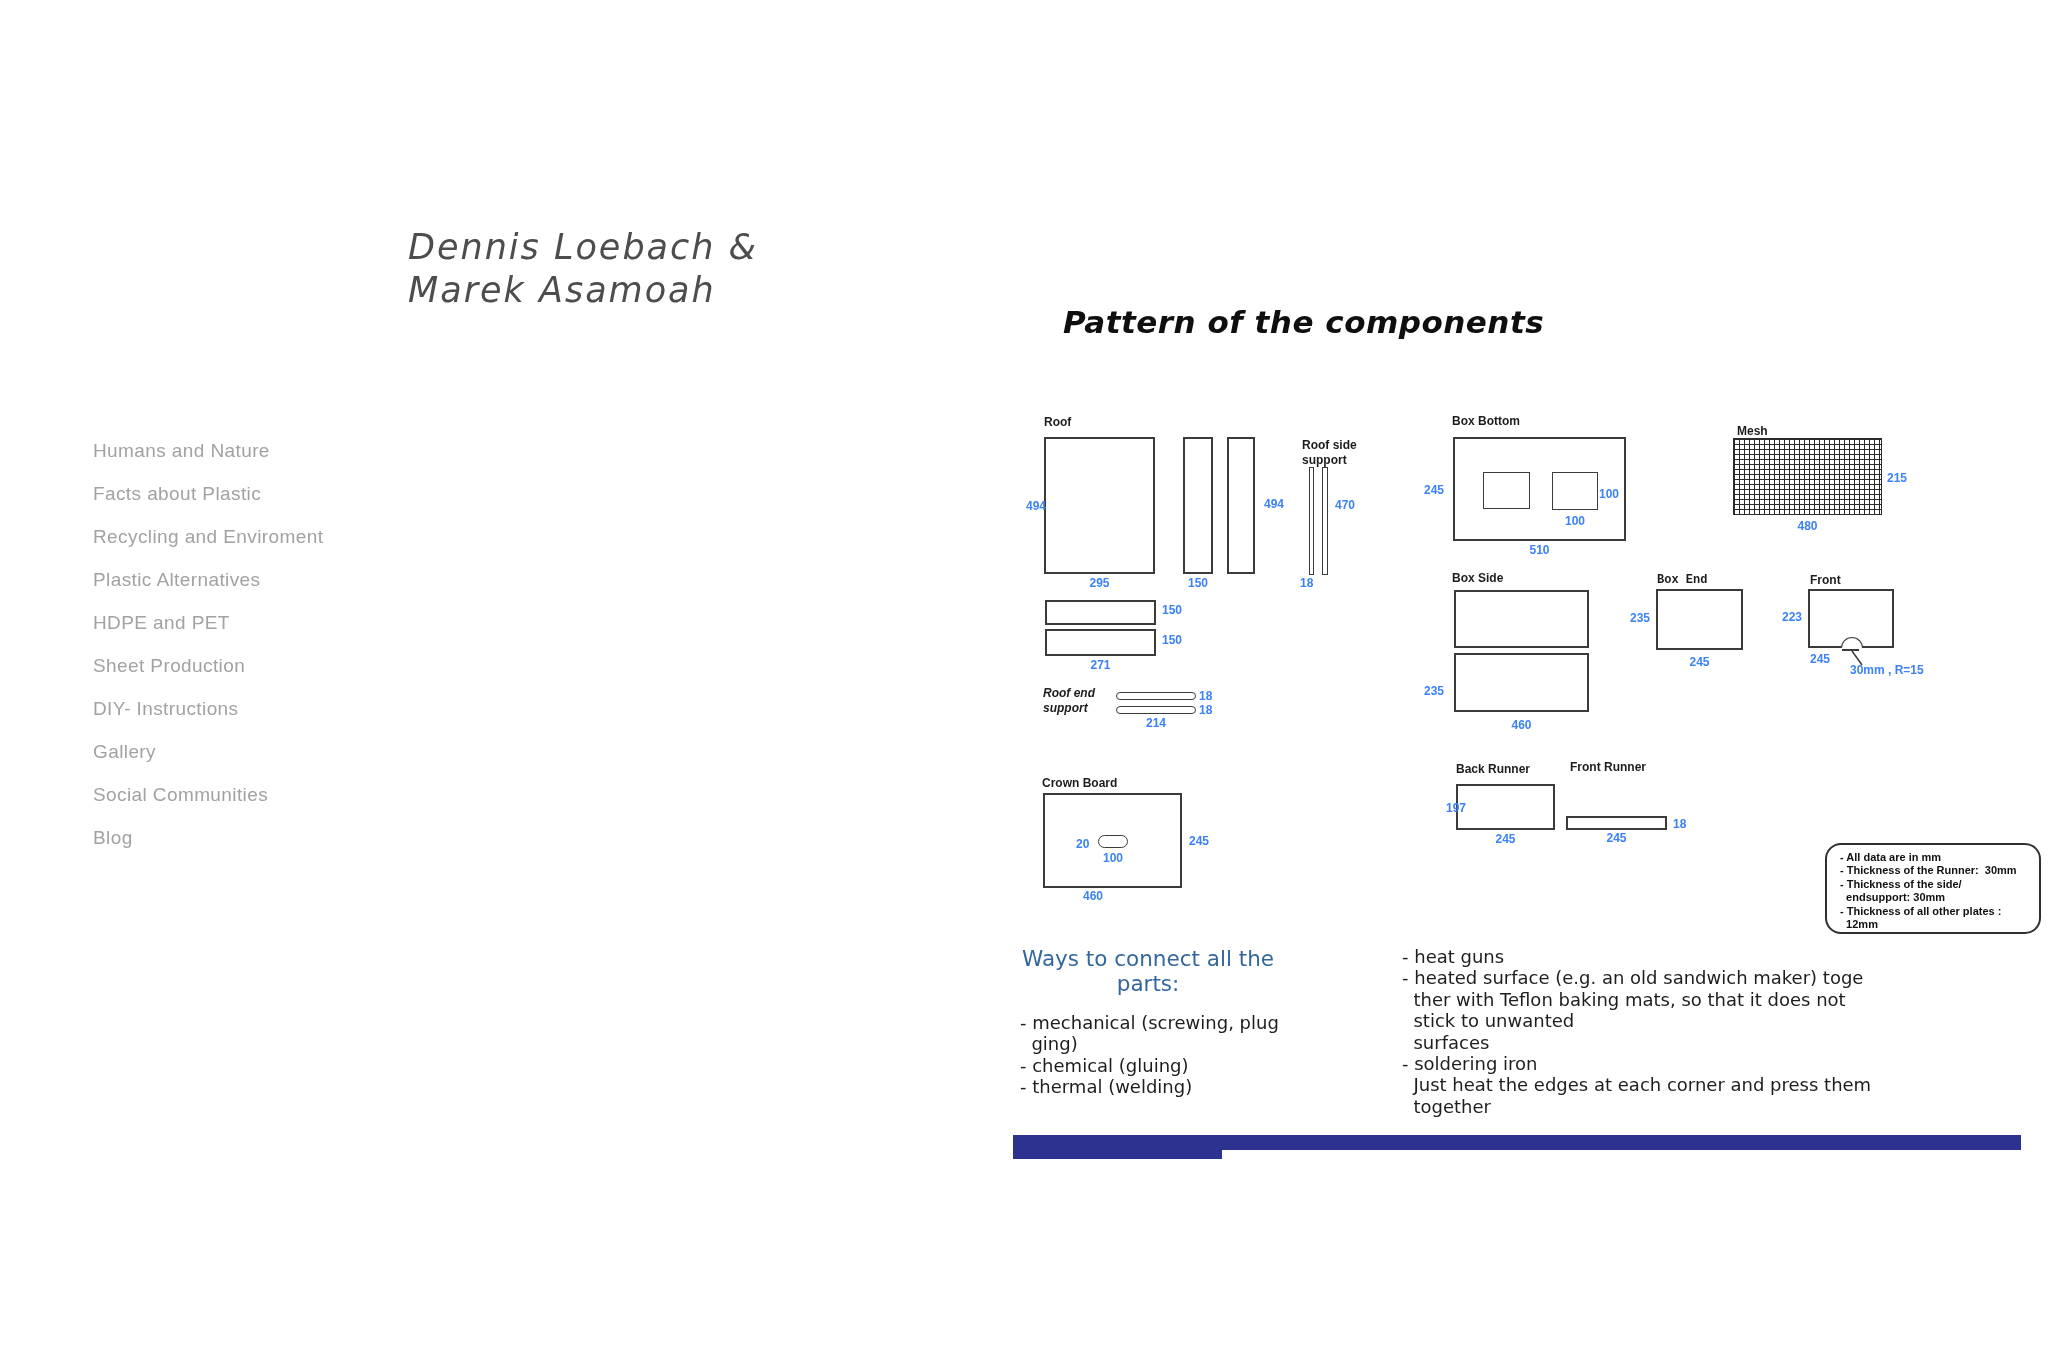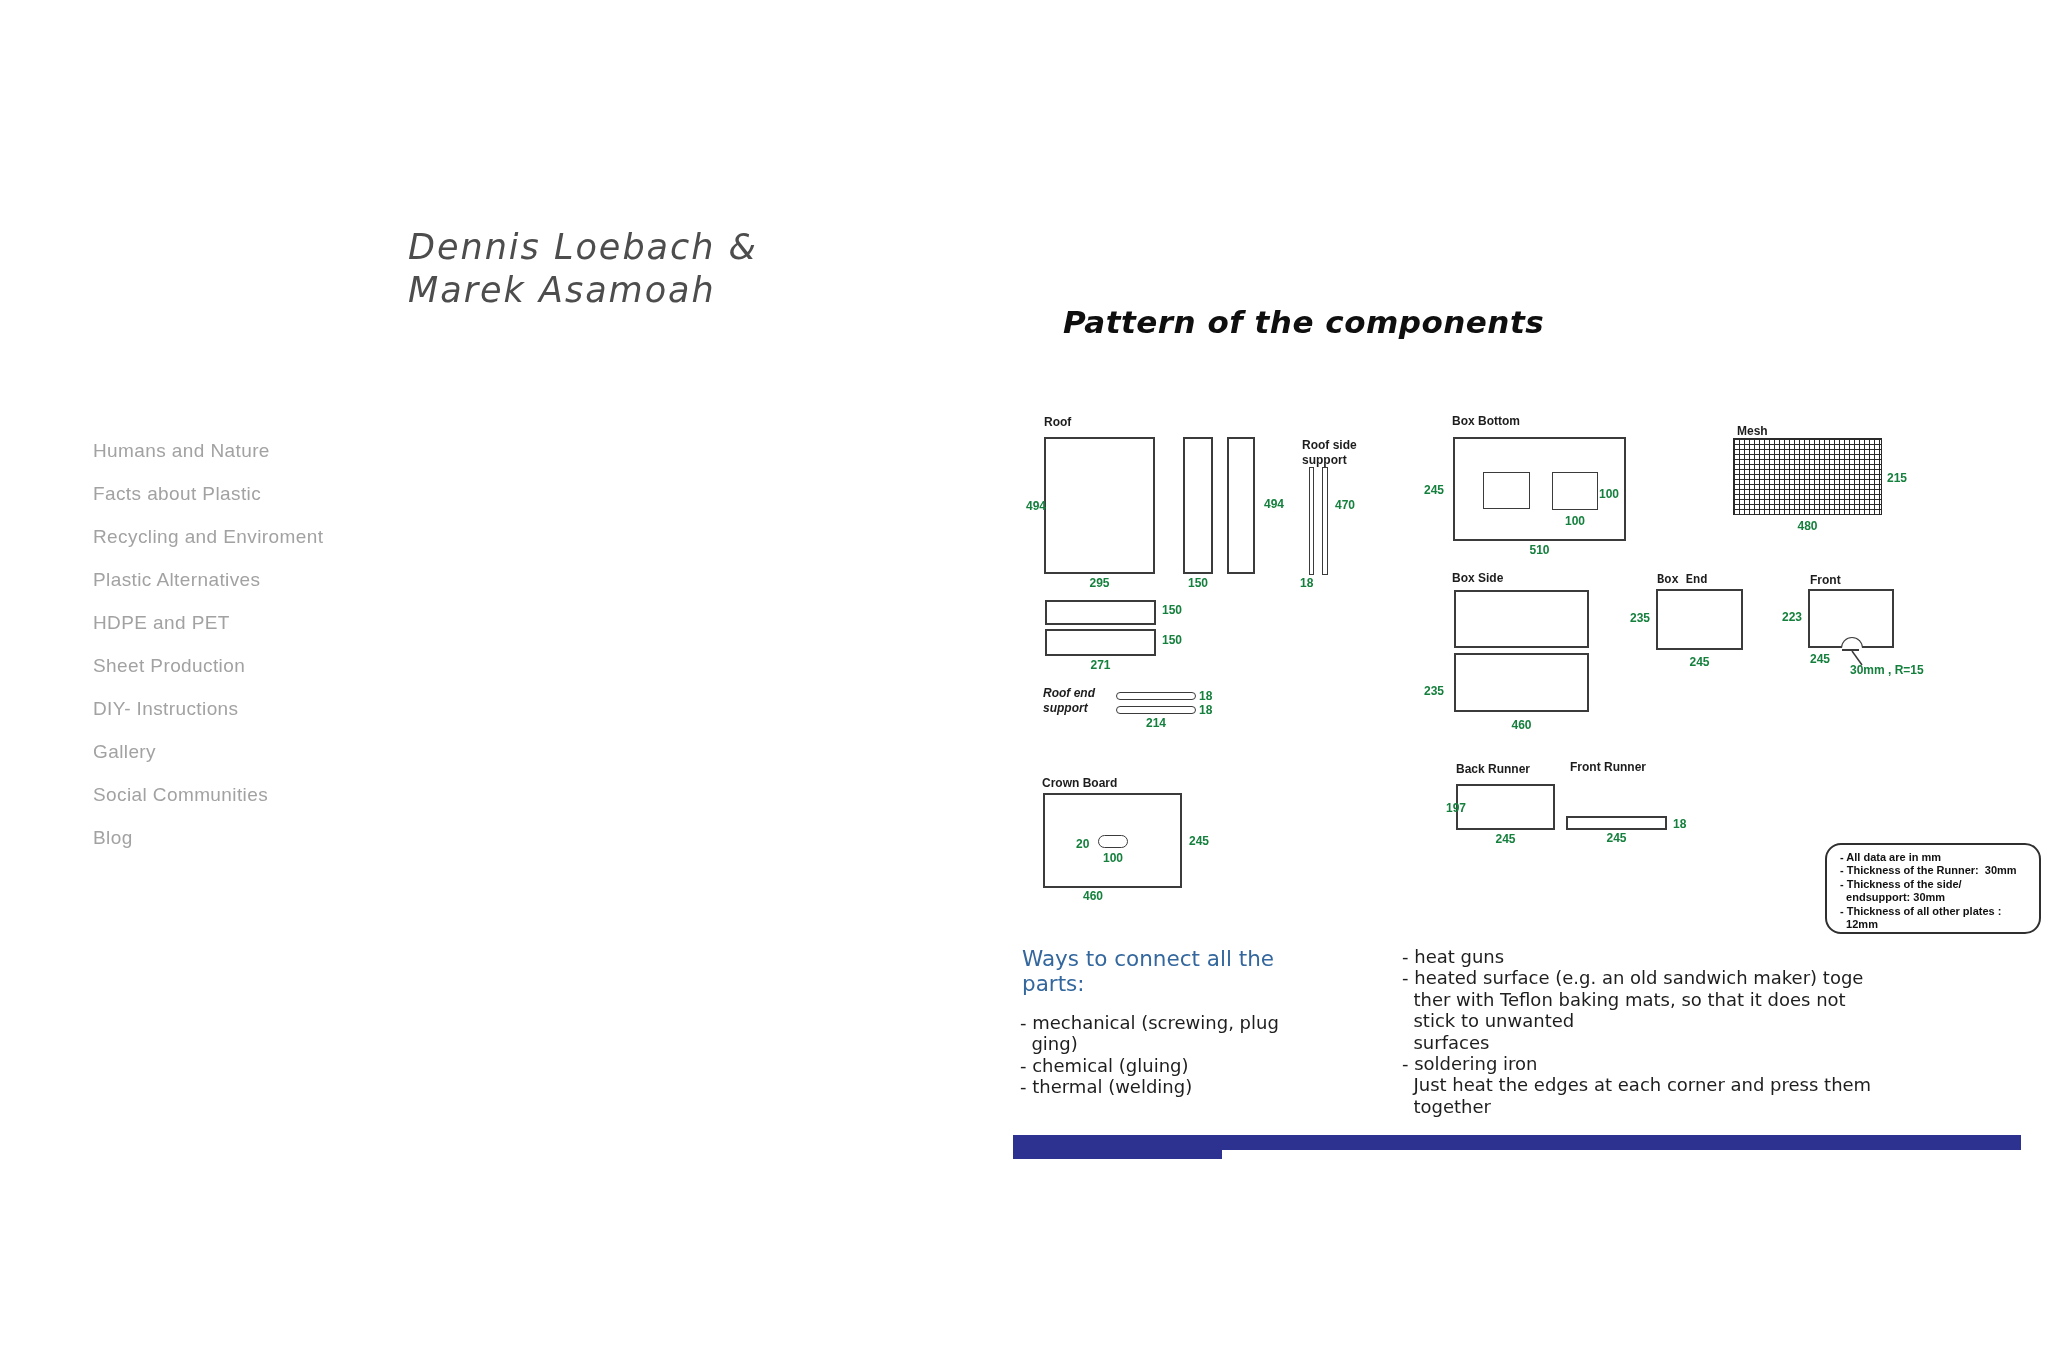--- a/index.html
+++ b/index.html
@@ -8,27 +8,27 @@
   .abs{position:absolute;}
   
   .site-title{position:absolute;left:408px;top:226px;font:italic 35px/43px "DejaVu Sans",sans-serif;
               color:#4d4d4d;letter-spacing:2px;white-space:pre-line;}
   .nav{position:absolute;left:93px;top:441px;display:flex;flex-direction:column;gap:23px;}
   .nav-item{font:300 19px/20px "Liberation Sans",sans-serif;color:#a2a2a2;letter-spacing:.4px;cursor:pointer;}
   
   .main-heading{position:absolute;left:1063px;top:303px;font:italic 700 31px/38px "DejaVu Sans",sans-serif;
                 color:#0f0f0f;letter-spacing:.5px;}
   .connect-heading{position:absolute;left:1022px;top:946px;font:400 21.5px/25px "DejaVu Sans",sans-serif;
-                   color:#33679d;white-space:pre-line;}
+                   color:#33679d;white-space:pre-line;text-align:center;}
   .textline{font:400 18px/21.4px "DejaVu Sans",sans-serif;color:#1e1e1e;white-space:pre;}
   
   .rect{position:absolute;border:2px solid #3b3b3b;background:#fff;box-sizing:border-box;}
   .rect2{position:absolute;border:1.5px solid #3b3b3b;background:#fff;box-sizing:border-box;}
   .dlab{position:absolute;font:700 12px/15px "Liberation Sans",sans-serif;color:#1d1d1d;white-space:pre-line;}
-  .dnum{position:absolute;font:700 12px/14px "Liberation Sans",sans-serif;color:#15803d;}
+  .dnum{position:absolute;font:700 12px/14px "Liberation Sans",sans-serif;color:#3b82f6;}
   .ctr{text-align:center;}
   .mesh-grid{position:absolute;border:1px solid #2a2a2a;box-sizing:border-box;
     background-image:repeating-linear-gradient(to right,#2a2a2a 0 1px,transparent 1px 5px),
                      repeating-linear-gradient(to bottom,#2a2a2a 0 1px,transparent 1px 5px);}
   .note-box{position:absolute;left:1779px;top:843px;width:216px;height:91px;border:2px solid #2f2f2f;
             border-radius:16px;box-sizing:border-box;padding:6px 0 0 13px;background:#fff;margin-left:46px;}
   .note-line{font:700 11px/13.4px "Liberation Sans",sans-serif;color:#111;white-space:pre;}
   .navy{position:absolute;background:#2d3190;}
   .tickline{position:absolute;background:#3b3b3b;}
 </style>

